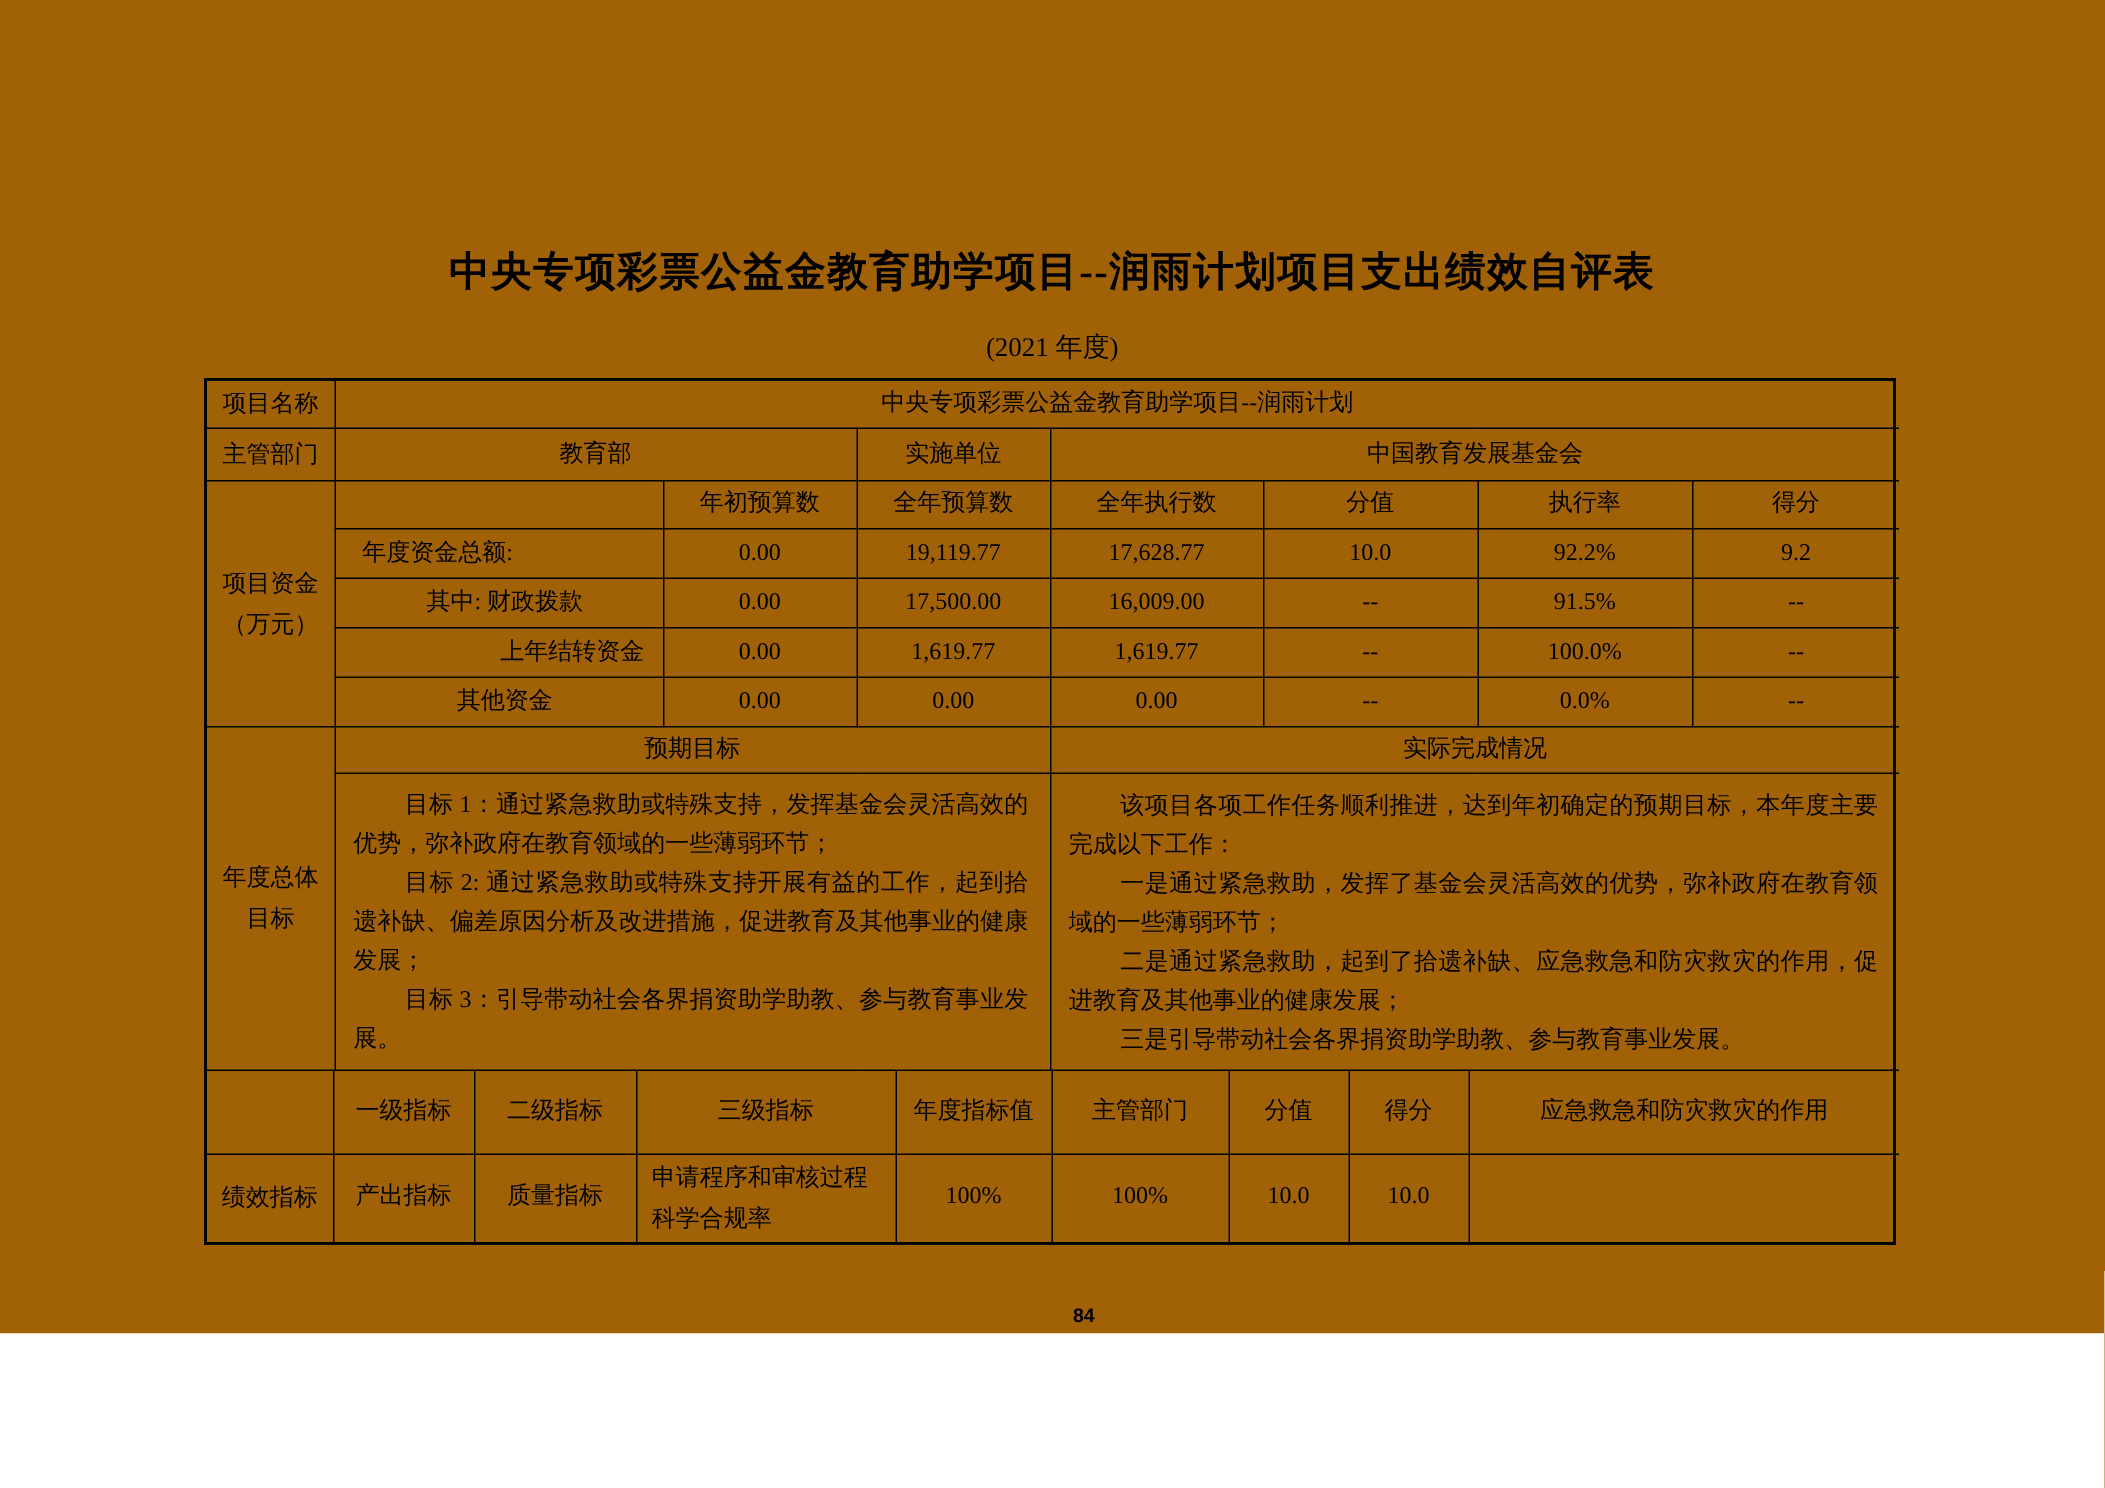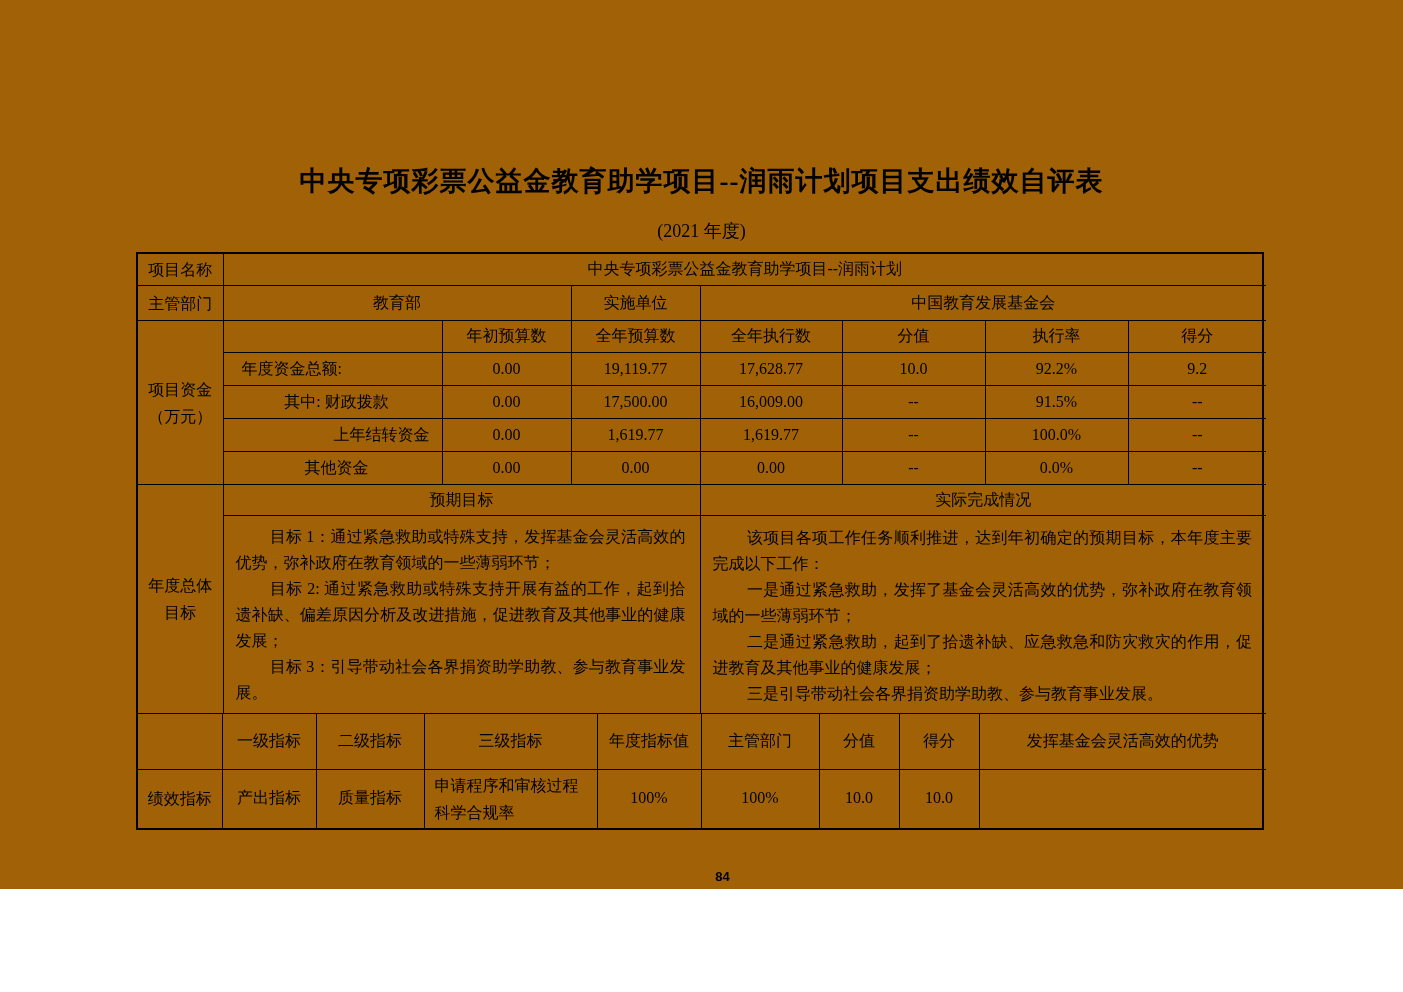--- a/index.html
+++ b/index.html
@@ -222,21 +222,21 @@
       <tbody>
           <tr class="row-ihead">
         <td></td>
         <td>一级指标</td>
         <td>二级指标</td>
         <td>三级指标</td>
         <td>年度指标值</td>
         <td>主管部门</td>
         <td>分值</td>
         <td>得分</td>
-        <td>发挥基金会灵活高效的优势</td>
+        <td>应急救急和防灾救灾的作用</td>
       </tr>
 
       <tr class="row-idata">
         <td class="cell-label">绩效指标</td>
         <td>产出指标</td>
         <td>质量指标</td>
         <td class="level3-cell">申请程序和审核过程科学合规率</td>
         <td>100%</td>
         <td>100%</td>
         <td>10.0</td>

